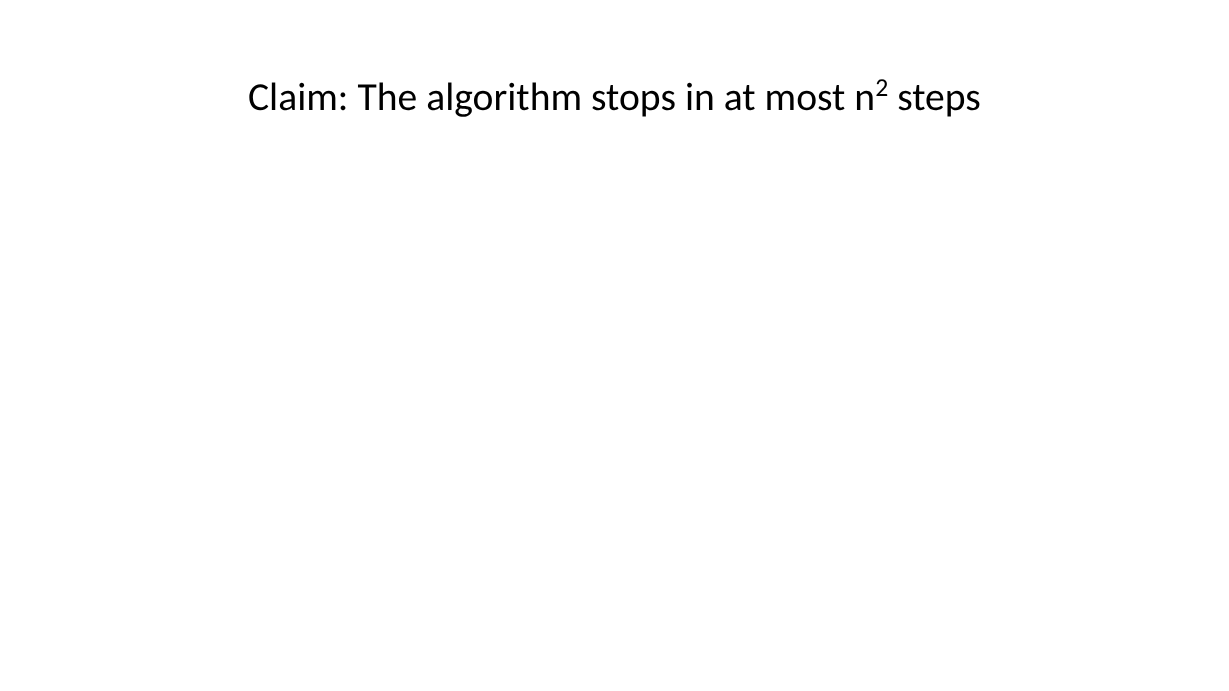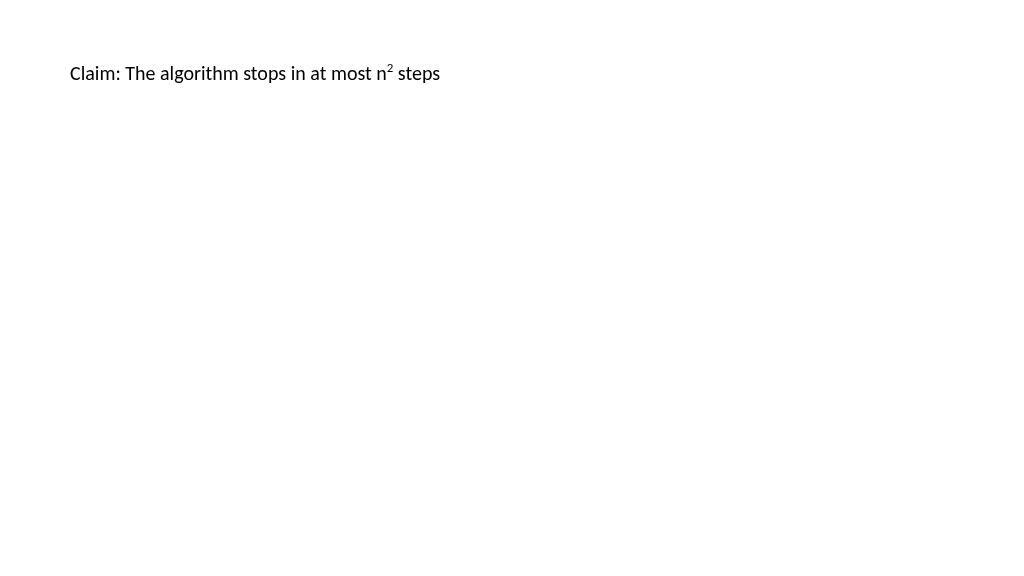--- a/index.html
+++ b/index.html
@@ -14,24 +14,25 @@
       font-family: Calibri, 'Segoe UI', Arial, sans-serif;
       position: relative;
       overflow: hidden;
     }
     .slide-container {
       width: 100%;
       height: 100%;
       padding: 60px 70px;
     }
     .claim-text {
-      font-size: 20px;
+      font-size: 33px;
       color: #000000;
       font-weight: 400;
       line-height: 1.3;
+      text-align: center;
     }
     .superscript {
       font-size: 0.65em;
       vertical-align: super;
       line-height: 0;
     }
   </style>
 </head>
 <body>
 

